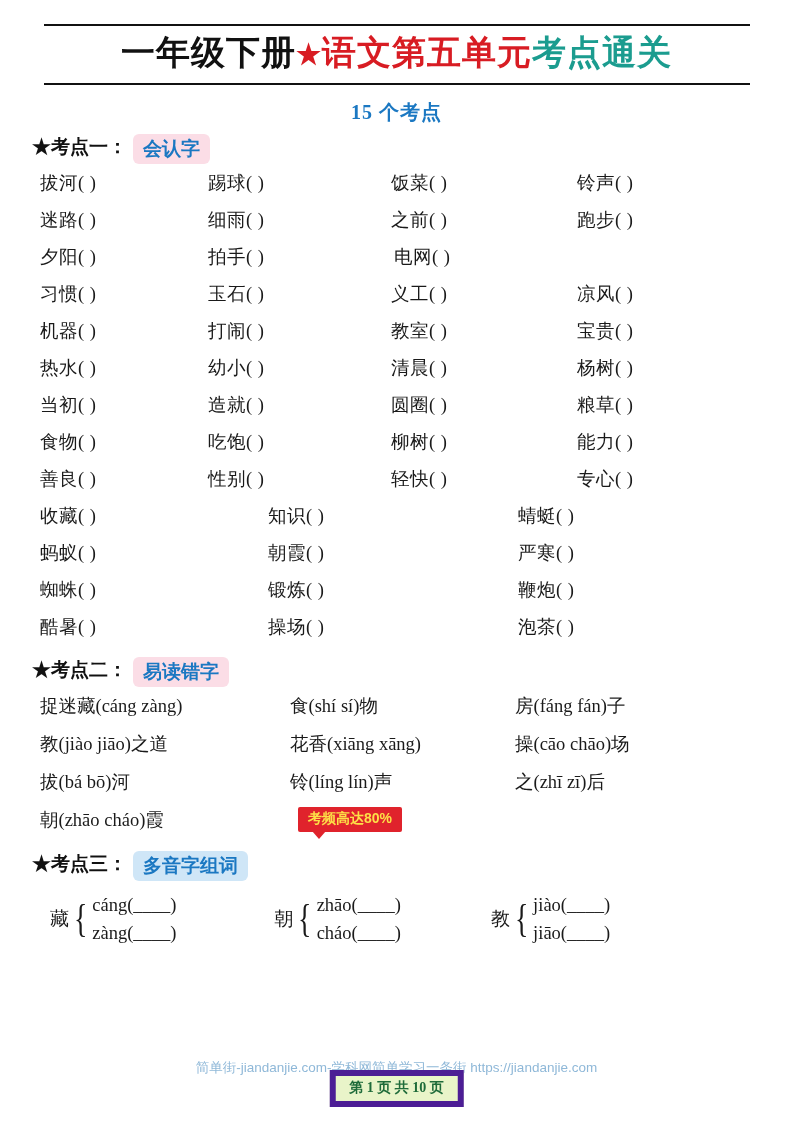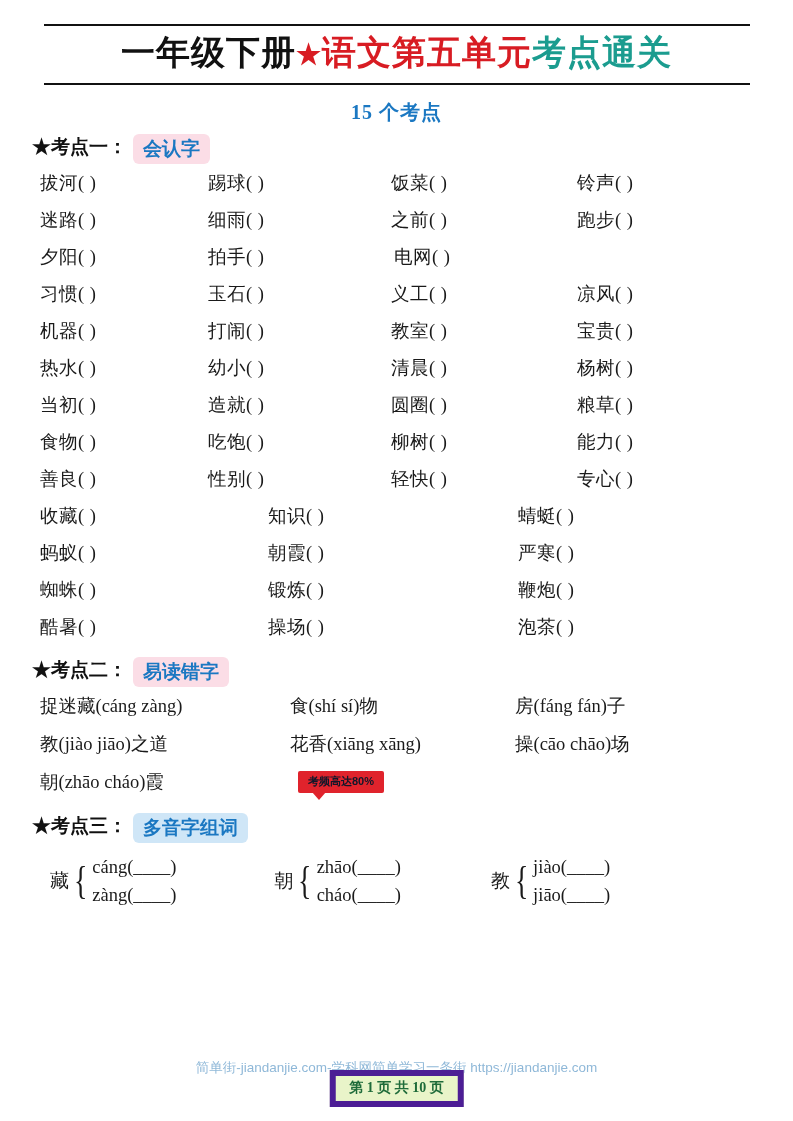--- a/index.html
+++ b/index.html
@@ -115,22 +115,22 @@
     height: 38px;
     margin-left: 14px;
     font-size: 18.5px;
   }
   .pyrow .p1 { width: 250px; }
   .pyrow .p2 { width: 225px; }
   .pyrow .p3 { width: 230px; }
   .ribbon {
     display: inline-block;
     background: #e0232c;
-    color: #0f172a;
-    font-size: 11px;
+    color: #fde047;
+    font-size: 14px;
     font-weight: bold;
     padding: 3px 10px 4px 10px;
     border-radius: 2px;
     margin-left: 8px;
     position: relative;
     top: -3px;
     font-family: "Liberation Sans", sans-serif;
   }
   .ribbon::after {
     content: "";
@@ -305,20 +305,25 @@
       <span class="p1">捉迷藏(cáng zàng)</span>
       <span class="p2">食(shí sí)物</span>
       <span class="p3">房(fáng fán)子</span>
     </div>
     <div class="pyrow">
       <span class="p1">教(jiào jiāo)之道</span>
       <span class="p2">花香(xiāng xāng)</span>
       <span class="p3">操(cāo chāo)场</span>
     </div>
     <div class="pyrow">
+      <span class="p1">拔(bá bō)河</span>
+      <span class="p2">铃(líng lín)声</span>
+      <span class="p3">之(zhī zī)后</span>
+    </div>
+    <div class="pyrow">
       <span class="p1">朝(zhāo cháo)霞</span>
       <span class="ribbon">考频高达80%</span>
     </div>
   </div>
 
   <div class="sec-head">
     <span class="lead">★考点三：</span>
     <span class="chip chip-blue">多音字组词</span>
   </div>
 

